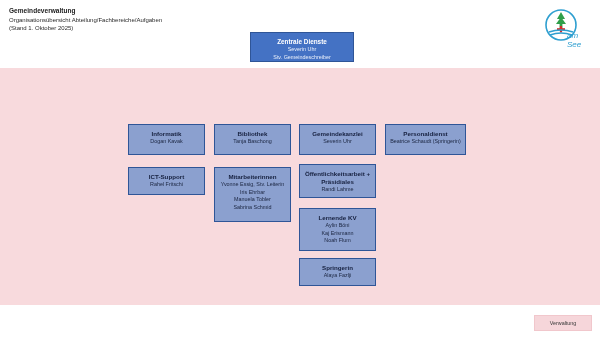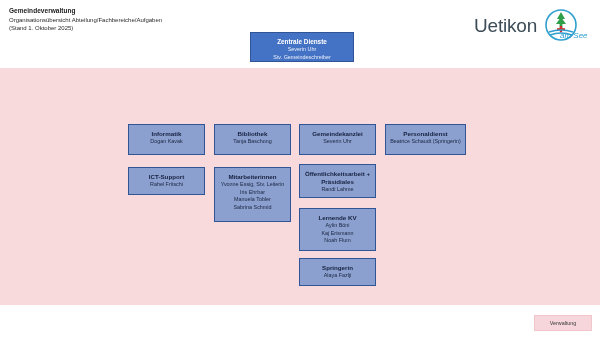--- a/index.html
+++ b/index.html
@@ -59,21 +59,21 @@
   }
   .logo-emblem {
     position: absolute;
     left: 73px;
     top: 1px;
     width: 32px;
     height: 32px;
   }
   .logo-amsee {
     position: absolute;
-    left: 88px;
+    left: 95px;
     top: 23px;
     font-size: 8px;
     color: #2f9fd0;
     font-style: italic;
   }
 
   
   .panel {
     position: absolute;
     left: 0;
@@ -142,21 +142,20 @@
 </head>
 <body>
 
 <div class="header">
   <div class="title">Gemeindeverwaltung</div>
   <div class="subtitle">Organisationsübersicht Abteilung/Fachbereiche/Aufgaben</div>
   <div class="stand">(Stand 1. Oktober 2025)</div>
 </div>
 
 <div class="logo">
-  <div class="logo-word">Uetikon</div>
   <svg class="logo-emblem" viewBox="0 0 32 32">
     <circle cx="16" cy="16" r="15" fill="none" stroke="#2f9fd0" stroke-width="1.6"></circle>
     <path d="M16 3 L12 10 L20 10 Z" fill="#2f9f4a"></path>
     <path d="M16 8 L11 15 L21 15 Z" fill="#2f9f4a"></path>
     <rect x="14.6" y="14" width="2.8" height="6" fill="#2f9f4a"></rect>
     <rect x="12" y="19.2" width="8" height="2.2" fill="#d42c2c"></rect>
     <rect x="14.9" y="17" width="2.2" height="6.4" fill="#d42c2c"></rect>
     <path d="M4 23 Q16 19 28 23" fill="none" stroke="#2f9fd0" stroke-width="1.5"></path>
     <path d="M5 26 Q16 22 27 26" fill="none" stroke="#2f9fd0" stroke-width="1.5"></path>
   </svg>

